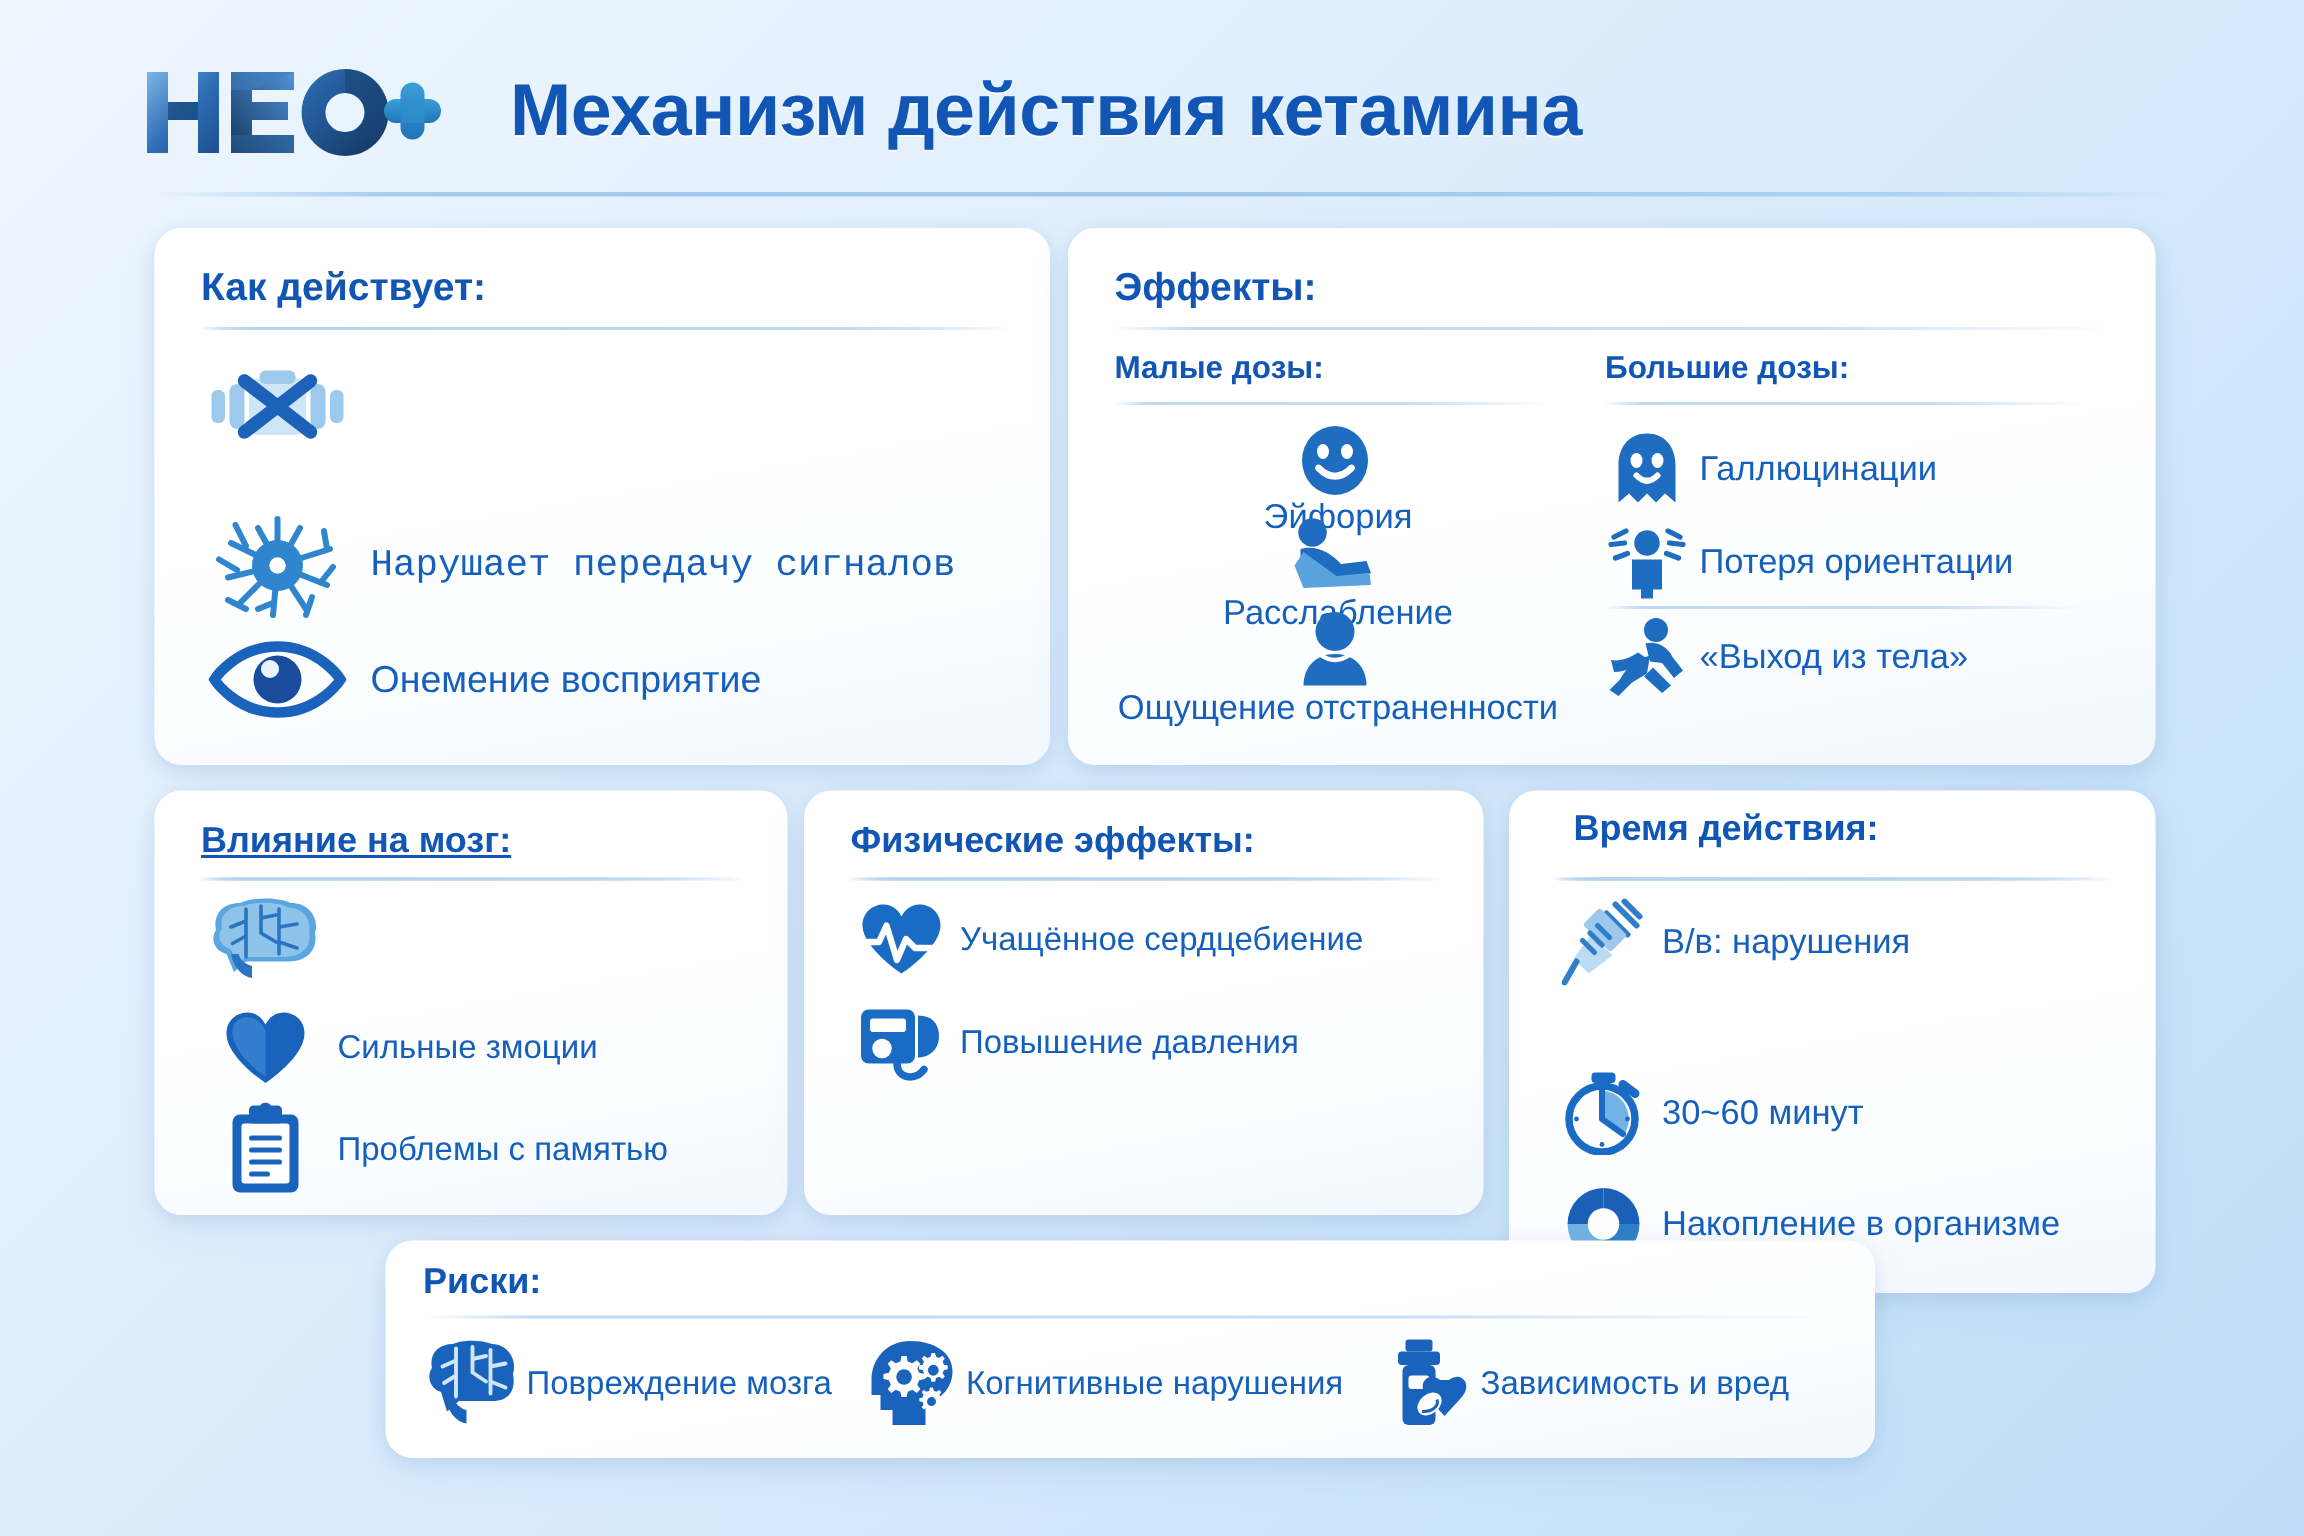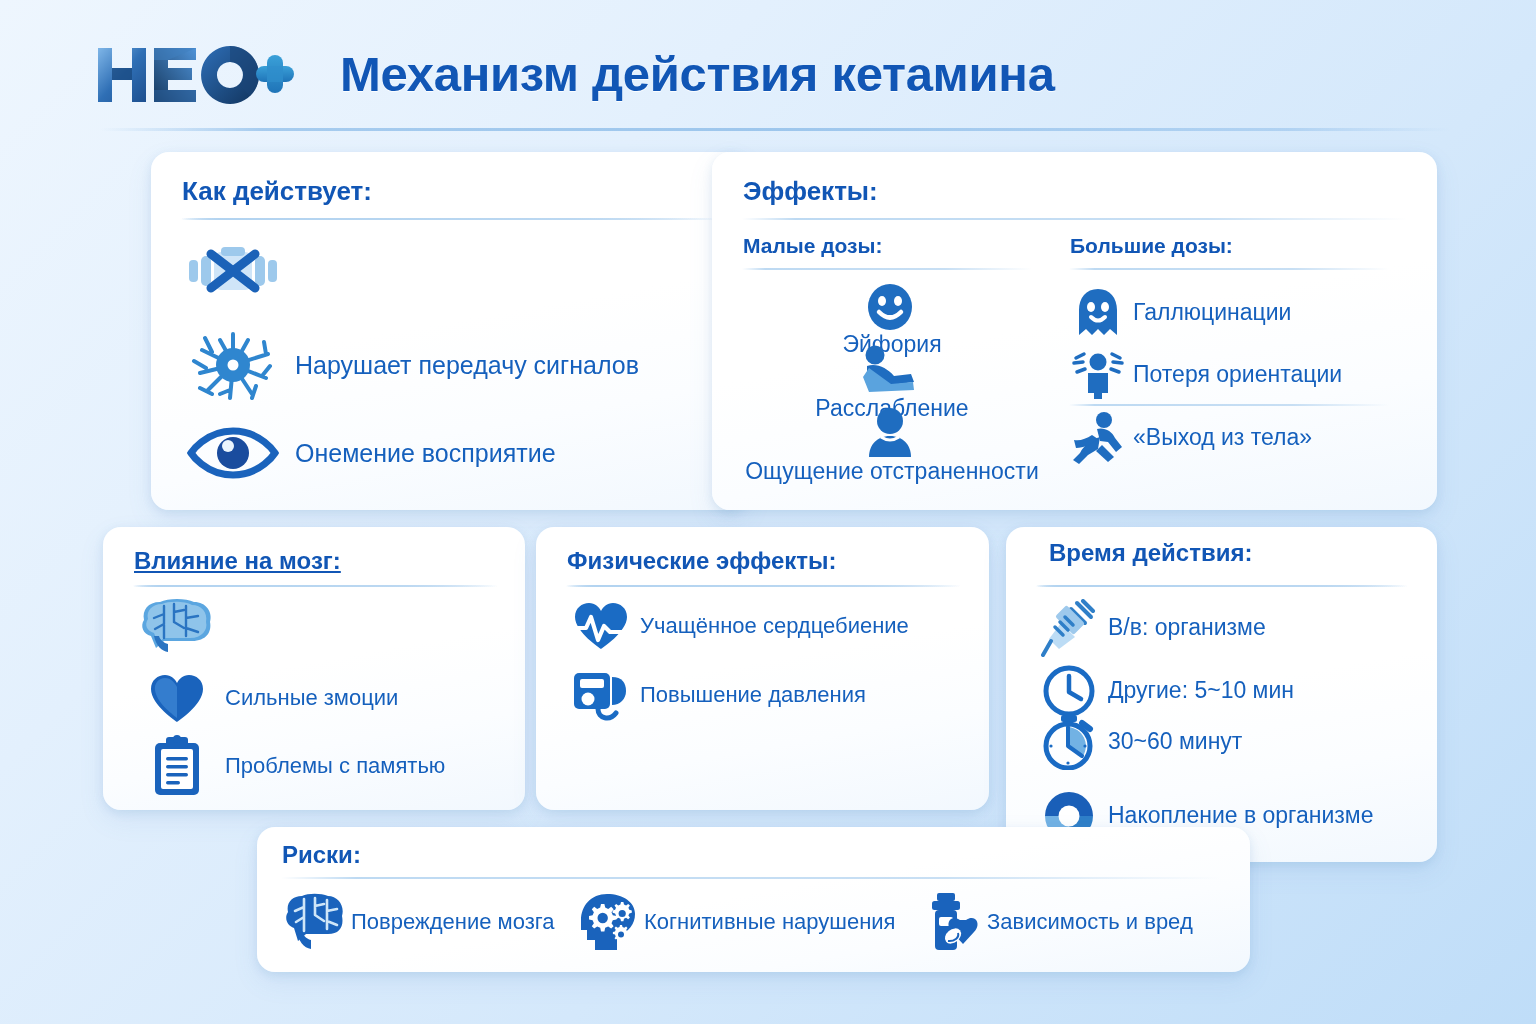--- a/index.html
+++ b/index.html
@@ -44,27 +44,27 @@
     background:linear-gradient(90deg,rgba(190,218,242,0) 0%,rgba(178,211,240,.85) 8%,rgba(186,215,241,.8) 70%,rgba(200,224,244,0) 100%);
   }
   .row{ position:absolute; display:flex; align-items:center; }
   .row .ico{ flex:0 0 auto; display:flex; align-items:center; justify-content:center; }
   .row .lbl{
     color:#1560bd; font-weight:400; line-height:1.12;
     text-shadow:0 1px 0 rgba(255,255,255,.75);
   }
 
   
-  #card-how{ left:103px; top:152px; width:597px; height:358px;margin-left:48px; }
+  #card-how{ left:103px; top:152px; width:597px; height:358px; }
   #card-how .card-title{ left:31px; top:24px; font-size:26px; }
   #card-how .rule{ left:30px; top:66px; width:540px; }
   #card-how .row{ left:28px; width:545px; height:74px; }
   #card-how .row .ico{ width:108px; }
   #card-how .row .lbl{ font-size:25px; margin-left:8px; }
-  #how-r1{ top:82px; } #how-r2{ top:176px; } #how-r3{ top:264px; }
+  #how-r1{ top:82px; } #how-r2{ top:188px;font-family:Liberation Mono, monospace; } #how-r3{ top:264px; }
   #how-d1{ left:30px; top:160px; width:540px; }
   #how-d2{ left:30px; top:246px; width:540px; }
 
   
   #card-eff{ left:712px; top:152px; width:725px; height:358px; }
   #card-eff .card-title{ left:31px; top:24px; font-size:26px; }
   #card-eff > .rule.head{ left:30px; top:66px; width:665px; }
   .subhead{
     position:absolute; font-size:21px; font-weight:700; color:#1156b5;
     text-shadow:0 1px 0 rgba(255,255,255,.8); white-space:nowrap;
@@ -399,33 +399,24 @@
         <rect x="16" y="13" width="26" height="16" rx="2" transform="rotate(45 29 21)" fill="#9ec9ec"></rect>
         <path d="M20 24 L34 38 L18 50 L8 40 Z" fill="#bcdcf5"></path>
         <g stroke="#2f7fc8" stroke-width="3.5" stroke-linecap="round">
           <path d="M24 18 L32 26"></path>
             <path d="M19 23 L27 31"></path>
             <path d="M14 28 L22 36"></path>
         </g>
         <path d="M10 42 L2 56" stroke="#2f7fc8" stroke-width="4" stroke-linecap="round"></path>
       </svg>
     </span>
-    <span class="lbl">В/в: организме</span>
+    <span class="lbl">В/в: нарушения</span>
   </div>
   <div class="rule" id="tm-d1"></div>
 
-  <div class="row" id="tm-r2">
-    <span class="ico">
-      <svg width="52" height="52" viewBox="0 0 52 52">
-        <circle cx="26" cy="26" r="23" fill="none" stroke="#1a6bc4" stroke-width="5"></circle>
-        <path d="M26 11 L26 27 L38 34" stroke="#1a6bc4" stroke-width="4.5" fill="none" stroke-linecap="round" stroke-linejoin="round"></path>
-      </svg>
-    </span>
-    <span class="lbl">Другие: 5~10 мин</span>
-  </div>
   <div class="rule" id="tm-d2"></div>
 
   <div class="row" id="tm-r3">
     <span class="ico">
       <svg width="54" height="56" viewBox="0 0 54 56">
         <rect x="19" y="1" width="16" height="7" rx="2.5" fill="#1a6bc4"></rect>
         <path d="M40 9 L48 15" stroke="#1a6bc4" stroke-width="6" stroke-linecap="round"></path>
         <circle cx="26" cy="32" r="22" fill="none" stroke="#1a6bc4" stroke-width="5"></circle>
         <path d="M26 32 L26 13 A19 19 0 0 1 41 42 Z" fill="#72b2e4"></path>
         <path d="M26 32 L26 13 M26 32 L40 42" stroke="#1a6bc4" stroke-width="4" stroke-linecap="round" fill="none"></path>

